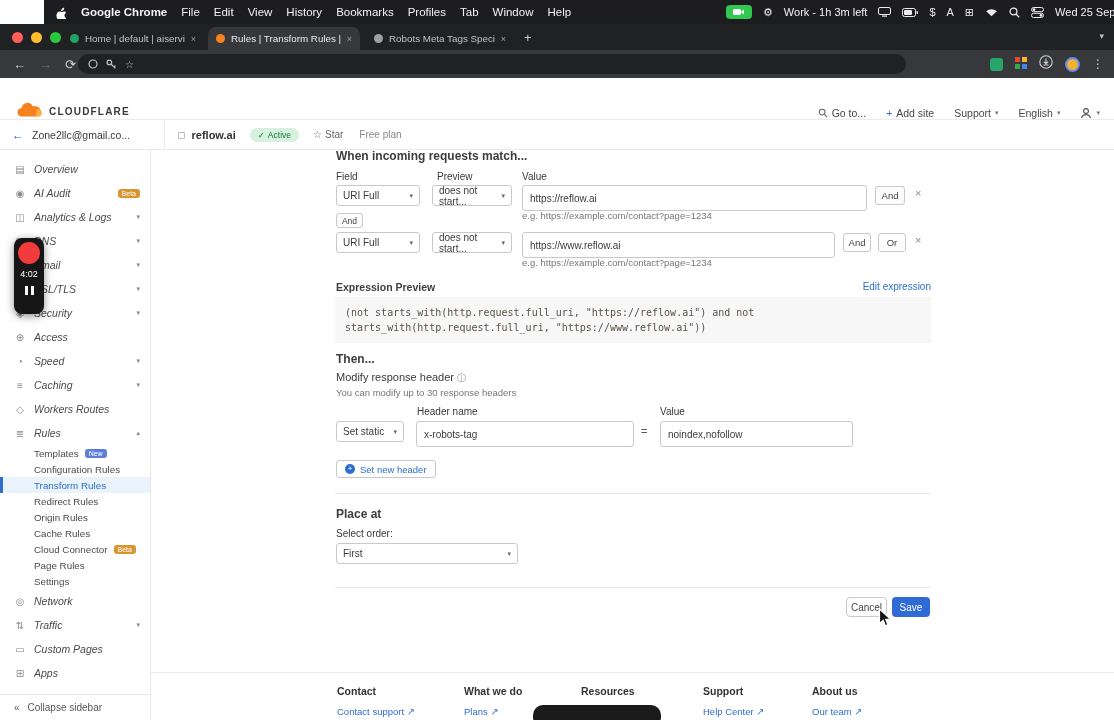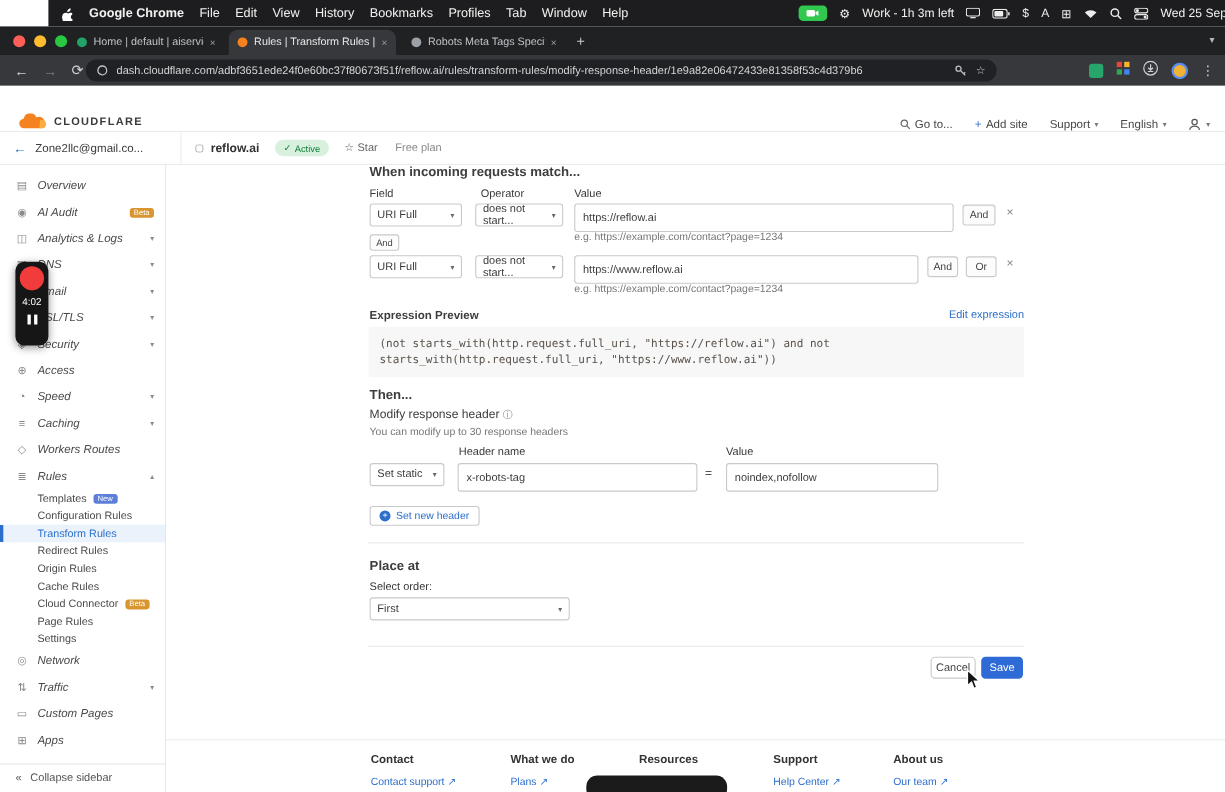--- a/index.html
+++ b/index.html
@@ -217,21 +217,20 @@
   <div class="toolbar">
     <span class="nav-ic">←</span>
     <span class="nav-ic dim">→</span>
     <span class="nav-ic">⟳</span>
     <div class="omnibox">
       <span class="omni-ic">
         <svg width="10" height="10" viewBox="0 0 10 10">
             <circle cx="5" cy="5" r="4" fill="none" stroke="#bfc2c5" stroke-width="1.2"></circle>
           </svg>
       </span>
-      <span class="url">dash.cloudflare.com/adbf3651ede24f0e60bc37f80673f51f/reflow.ai/rules/transform-rules/modify-response-header/1e9a82e06472433e81358f53c4d379b6</span>
       <span class="omni-ic">
         <svg width="11" height="11" viewBox="0 0 11 11">
             <circle cx="3.4" cy="3.4" r="2.3" fill="none" stroke="#bfc2c5" stroke-width="1.2"></circle>
             <line x1="5" y1="5" x2="9.4" y2="9.4" stroke="#bfc2c5" stroke-width="1.2"></line>
             <line x1="8" y1="8" x2="9.4" y2="6.6" stroke="#bfc2c5" stroke-width="1.2"></line>
           </svg>
       </span>
       <span class="omni-ic">☆</span>
     </div>
     <div class="ext-cluster">
@@ -433,21 +432,21 @@
         <i></i>
         <i></i>
       </div>
   </div>
 
   <main class="main">
     <div class="content">
       <div class="sec-title" style="left:1px; top:-1px;">When incoming requests match...</div>
 
       <div class="col-label" style="left:1px; top:21px;">Field</div>
-      <div class="col-label" style="left:102px; top:21px;">Operator</div>
+      <div class="col-label" style="left:102px; top:21px;">Preview</div>
       <div class="col-label" style="left:187px; top:21px;">Value</div>
 
       <div class="sel" style="left:1px; top:35px; width:84px;">
         <span>URI Full</span>
         <span class="chev">▾</span>
       </div>
       <div class="sel" style="left:97px; top:35px; width:80px;">
         <span>does not start...</span>
         <span class="chev">▾</span>
       </div>

